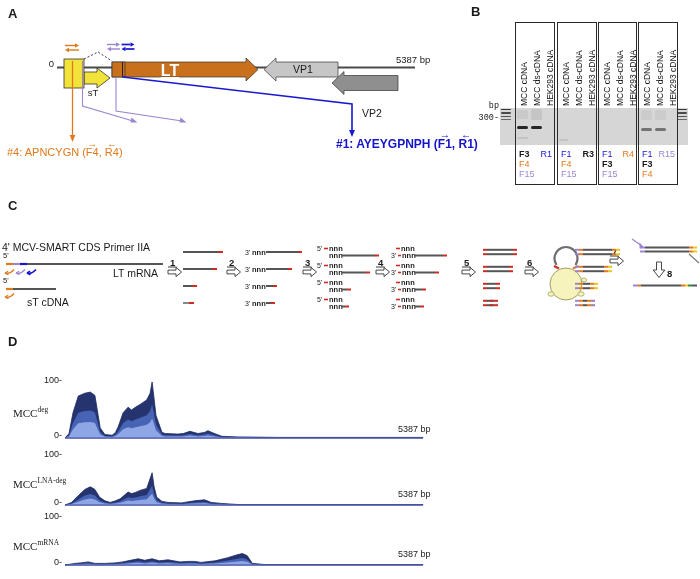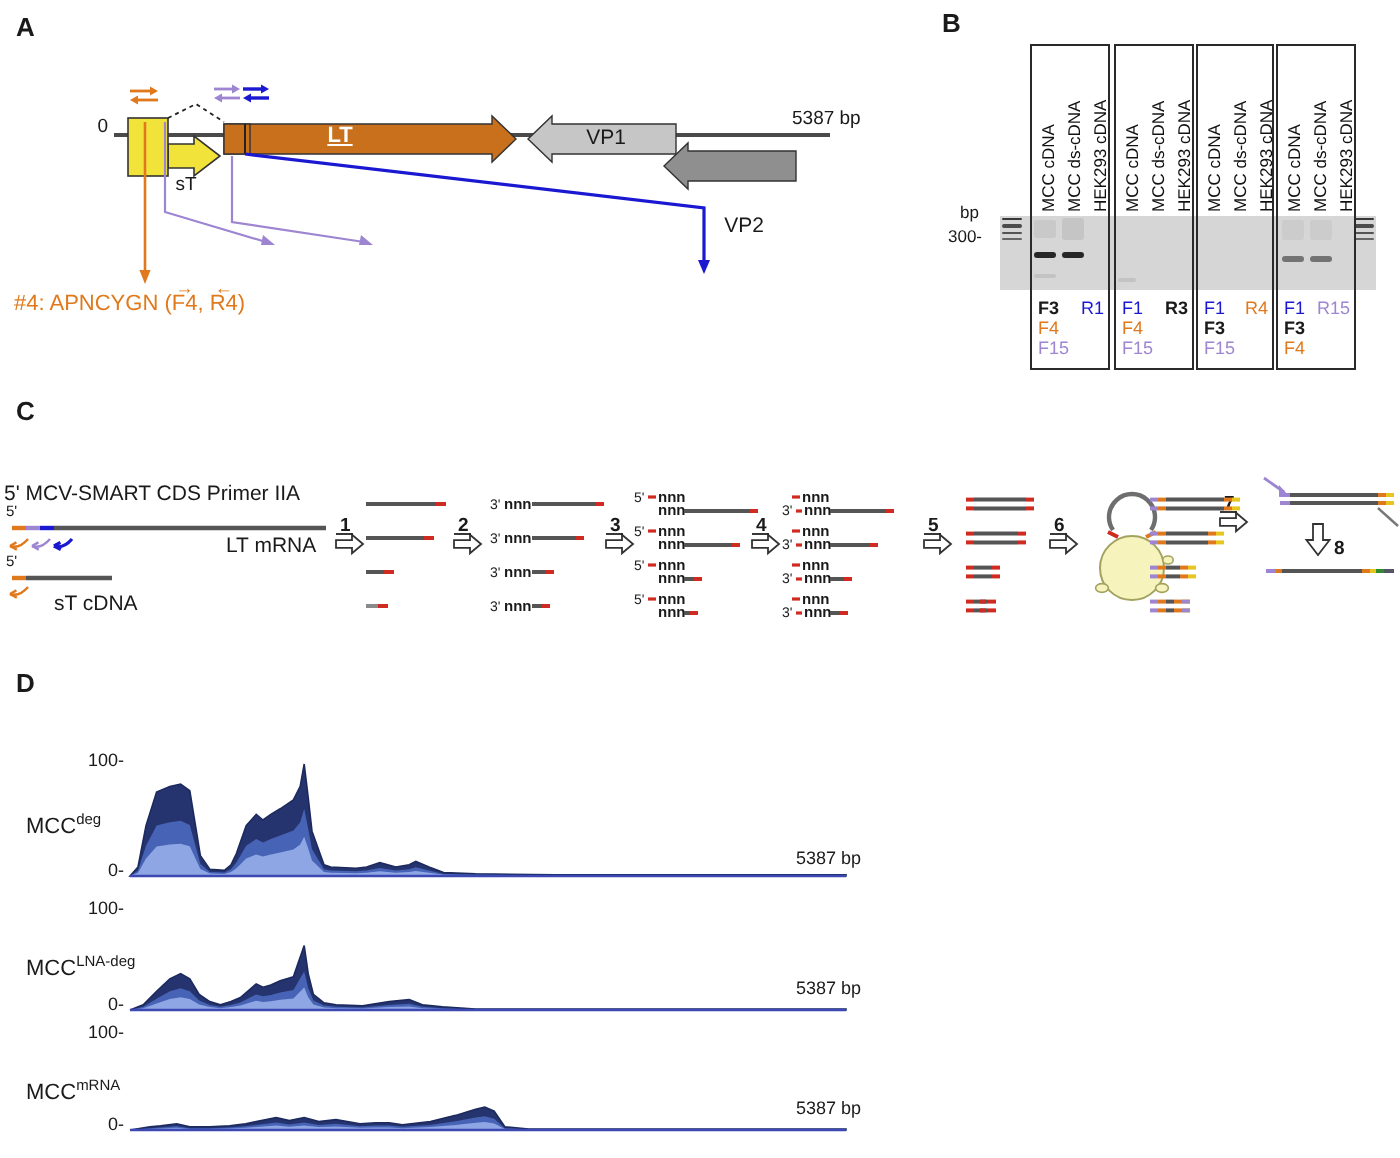--- a/index.html
+++ b/index.html
@@ -26,24 +26,24 @@
   .gelbox{position:absolute;top:22px;height:163px;border:1px solid #2a2a2a;box-sizing:border-box;}
   .vlab{position:absolute;top:83px;transform:rotate(-90deg);transform-origin:0 0;
         font-size:8.5px;line-height:10px;white-space:nowrap;color:#111;}
   .prow{position:absolute;left:3px;right:2px;font-size:9px;line-height:10px;white-space:nowrap;}
   .prow .rgt{position:absolute;right:0;}
   .p1{top:126px;} .p2{top:136px;} .p3{top:146px;}
   [data-color="black"]{color:#1a1a1a;font-weight:bold;}
   [data-color="blue"]{color:var(--blue);}
   [data-color="orange"]{color:var(--orange);}
   [data-color="purple"]{color:var(--purple);}
-  .sizelbl{position:absolute;font-size:8.5px;text-align:left;}
+  .sizelbl{position:absolute;font-size:8.5px;text-align:right;font-family:Liberation Mono, monospace;}
   
   .clabel{position:absolute;font-size:10.5px;white-space:nowrap;}
-  .dlab{position:absolute;font-size:11px;white-space:nowrap;}
+  .dlab{position:absolute;font-size:11px;white-space:nowrap;font-family:Liberation Serif, serif;}
   .dlab sup{font-size:7.5px;}
   .dtick{position:absolute;width:34px;text-align:right;font-size:9px;}
   .dend{position:absolute;font-size:9px;white-space:nowrap;}
 </style>
 </head>
 <body>
 
 <div id="page">
 
   <div class="abs pletter" style="left:8px;top:6px;">A</div>
@@ -83,26 +83,27 @@
     <polyline points="82.5,61 82.5,106 133,121" fill="none" stroke="#9d85d2" stroke-width="1.1"></polyline>
     <polygon points="131.5,117.5 137.5,122.5 130.5,122.5" fill="#9d85d2"></polygon>
     <polyline points="116,78 116,111 182,121" fill="none" stroke="#9d85d2" stroke-width="1.1"></polyline>
     <polygon points="180.5,117.5 186.5,122.5 179.5,122.5" fill="#9d85d2"></polygon>
     <polyline points="122.5,77 352,104 352,131" fill="none" stroke="#1a18d0" stroke-width="1.6"></polyline>
     <polygon points="349,130 355,130 352,137" fill="#1a18d0"></polygon>
   </svg>
 
   <div class="abs" style="left:44px;top:58px;width:10px;text-align:right;font-size:9.5px;">0</div>
   <div class="abs" style="left:396px;top:54px;font-size:9.5px;">5387 bp</div>
-  <div class="glabel" style="left:150px;top:62px;width:40px;font-size:11px;font-weight:bold;color:#fdfdfd;text-decoration:underline;">LT</div>
+  <div class="glabel" style="left:150px;top:62px;width:40px;font-size:16px;font-weight:bold;color:#fdfdfd;text-decoration:underline;">LT</div>
   <div class="glabel" style="left:283px;top:63px;width:40px;font-size:10.5px;">VP1</div>
   <div class="glabel" style="left:352px;top:76.5px;width:40px;font-size:10.5px;margin-top:30px;">VP2</div>
   <div class="glabel" style="left:83px;top:87px;width:20px;font-size:9.5px;">sT</div>
 
   <div class="ep ep4"><span>#4: APNCYGN (</span><span class="pf">F4</span><span>, </span><span class="pr">R4</span><span>)</span></div>
+  <div class="ep ep1"><span>#1: AYEYGPNPH (</span><span class="pf">F1</span><span>, </span><span class="pr">R1</span><span>)</span></div>
 
   <div class="abs pletter" style="left:471px;top:4px;">B</div>
 
   <div class="gelstrip"></div>
 
   <div class="band" style="left:501px;top:108.5px;width:10px;height:1.8px;opacity:.85;"></div>
   <div class="band" style="left:501px;top:112px;width:10px;height:1.5px;opacity:.75;"></div>
   <div class="band" style="left:501px;top:115.5px;width:10px;height:1.5px;opacity:.7;"></div>
   <div class="band" style="left:501px;top:119px;width:10px;height:1.3px;opacity:.6;"></div>
   <div class="band" style="left:677px;top:108.5px;width:10px;height:1.8px;opacity:.85;"></div>
@@ -368,21 +369,21 @@
       <polygon points="656.5,262 661.5,262 661.5,270 664.8,270 659,277.5 653.2,270 656.5,270" fill="#fff" stroke="#333" stroke-width="0.9"></polygon>
       <text x="667" y="277" font-size="9.5" fill="#1a1a1a" font-weight="bold">8</text>
       <line x1="633" y1="285.5" x2="638" y2="285.5" stroke="#9d85d2" stroke-width="2"></line>
       <line x1="638" y1="285.5" x2="641" y2="285.5" stroke="#e0791c" stroke-width="2"></line>
       <line x1="641" y1="285.5" x2="681" y2="285.5" stroke="#555" stroke-width="2"></line>
       <line x1="681" y1="285.5" x2="685" y2="285.5" stroke="#e0791c" stroke-width="2"></line>
       <line x1="685" y1="285.5" x2="688" y2="285.5" stroke="#e8c51f" stroke-width="2"></line>
       <line x1="688" y1="285.5" x2="692" y2="285.5" stroke="#2e8b2e" stroke-width="2"></line>
       <line x1="692" y1="285.5" x2="697" y2="285.5" stroke="#556" stroke-width="2"></line>
     </svg>
-  <div class="clabel" style="left:2px;top:241px;">5' MCV-SMART CDS Primer IIA</div>
+  <div class="clabel" style="left:2px;top:241px;">4' MCV-SMART CDS Primer IIA</div>
   <div class="clabel" style="left:113px;top:267px;">LT mRNA</div>
   <div class="clabel" style="left:27px;top:296px;">sT cDNA</div>
 
   <div class="abs pletter" style="left:8px;top:334px;">D</div>
   <svg id="svgD" viewBox="0 368 700 211" style="top:368px;width:700px;height:211px;">
       <g>
         <path d="M65,438 L65.0,438.0 L69.0,433.5 L73.0,412.8 L78.3,396.0 L84.9,393.2 L90.3,392.1 L94.9,395.4 L98.2,415.6 L100.2,427.9 L104.9,434.6 L112.2,435.2 L115.5,432.4 L118.2,426.8 L123.1,412.8 L128.1,407.2 L131.5,410.0 L135.4,407.2 L140.1,404.4 L146.7,399.9 L150.1,393.2 L152.1,382.0 L154.1,398.8 L156.0,415.6 L162.0,432.4 L165.3,433.5 L178.0,434.1 L183.3,433.5 L189.9,431.3 L197.9,433.5 L204.6,432.4 L207.9,430.7 L214.5,433.5 L221.8,436.3 L237.8,436.9 L277.7,437.4 L423.0,437.4 L423,438 Z" fill="#25346e" stroke="#1c2a5e" stroke-width="0.8"></path>
         <path d="M65,438 L65.0,438.0 L69.0,435.3 L73.0,422.9 L78.3,412.8 L84.9,411.1 L90.3,410.4 L94.9,412.5 L98.2,424.6 L100.2,432.0 L104.9,436.0 L112.2,436.3 L115.5,434.6 L118.2,431.3 L123.1,422.9 L128.1,419.5 L131.5,421.2 L135.4,419.5 L140.1,417.8 L146.7,415.2 L150.1,411.1 L152.1,404.4 L154.1,414.5 L156.0,424.6 L162.0,434.6 L165.3,435.3 L178.0,435.6 L183.3,435.3 L189.9,434.0 L197.9,435.3 L204.6,434.6 L207.9,433.6 L214.5,435.3 L221.8,437.0 L237.8,437.3 L277.7,437.7 L423.0,437.7 L423,438 Z" fill="#4763b5" stroke="none" stroke-width="0"></path>
         <path d="M65,438 L65.0,438.0 L69.0,436.4 L73.0,429.2 L78.3,423.3 L84.9,422.3 L90.3,421.9 L94.9,423.1 L98.2,430.2 L100.2,434.5 L104.9,436.8 L112.2,437.0 L115.5,436.0 L118.2,434.1 L123.1,429.2 L128.1,427.2 L131.5,428.2 L135.4,427.2 L140.1,426.2 L146.7,424.7 L150.1,422.3 L152.1,418.4 L154.1,424.3 L156.0,430.2 L162.0,436.0 L165.3,436.4 L178.0,436.6 L183.3,436.4 L189.9,435.6 L197.9,436.4 L204.6,436.0 L207.9,435.5 L214.5,436.4 L221.8,437.4 L237.8,437.6 L277.7,437.8 L423.0,437.8 L423,438 Z" fill="#8fa6e4" stroke="none" stroke-width="0"></path>
         <line x1="65" y1="438" x2="423" y2="438" stroke="#3d49b2" stroke-width="1.2"></line>

